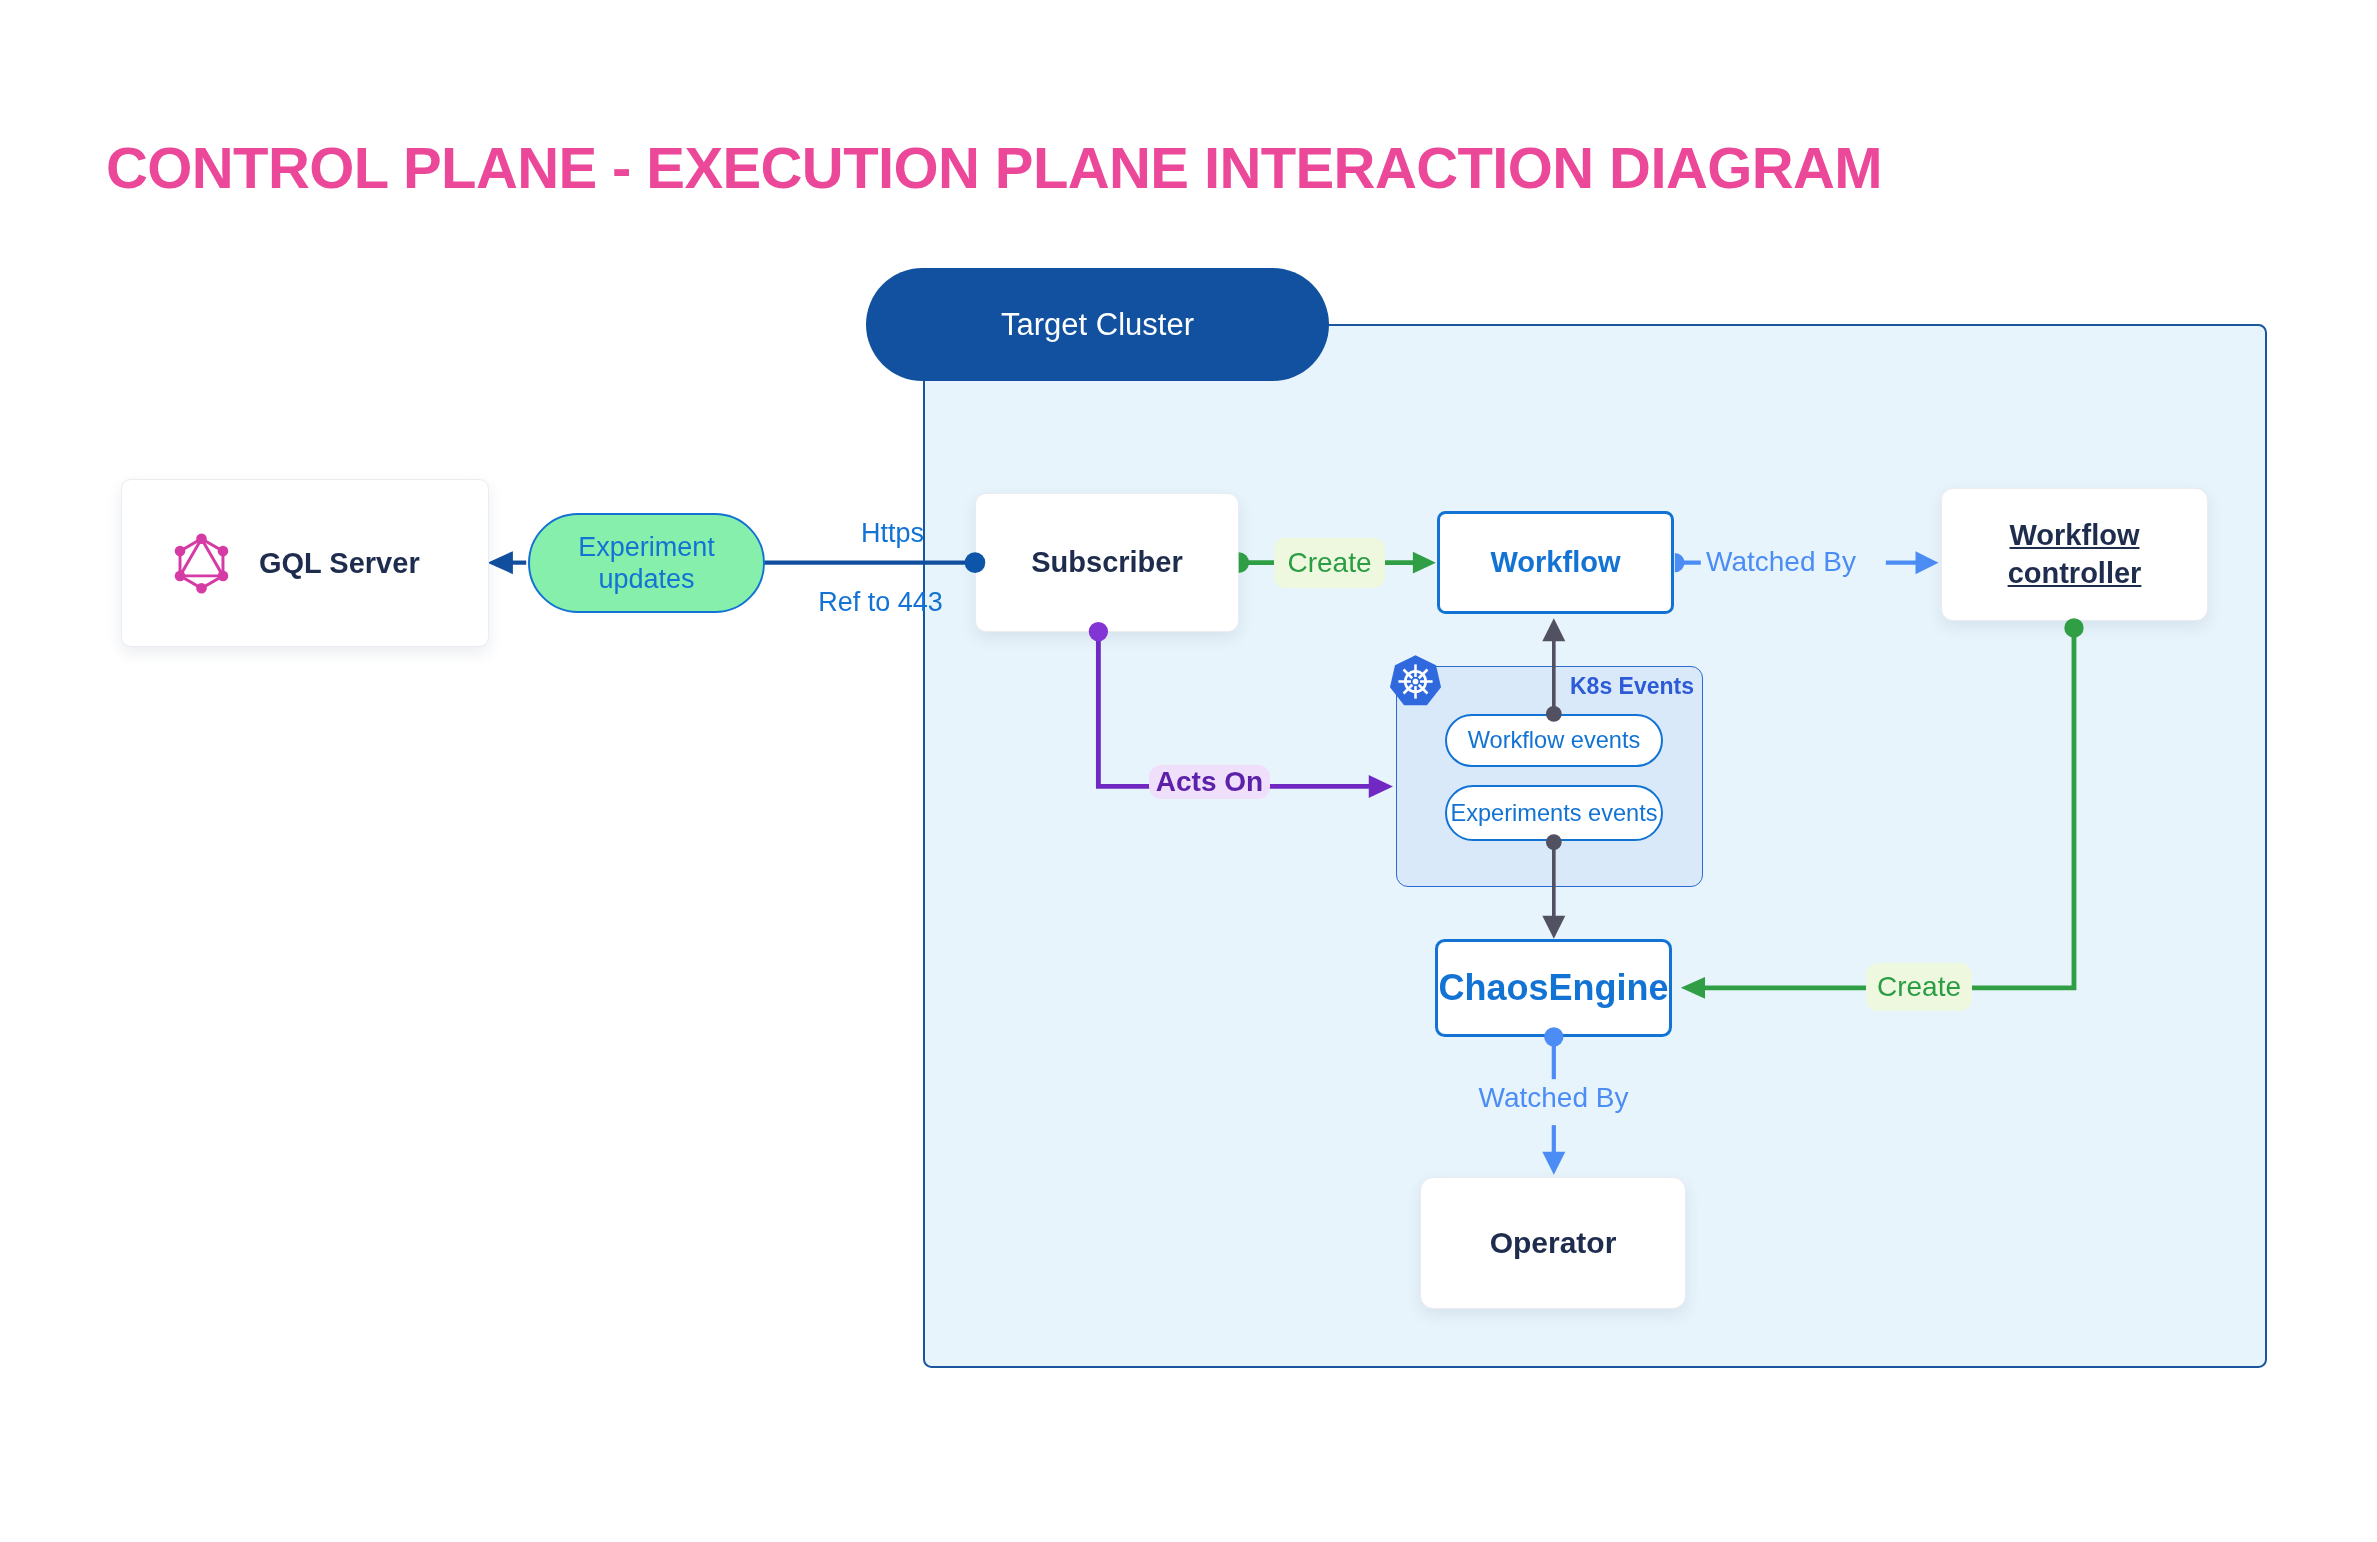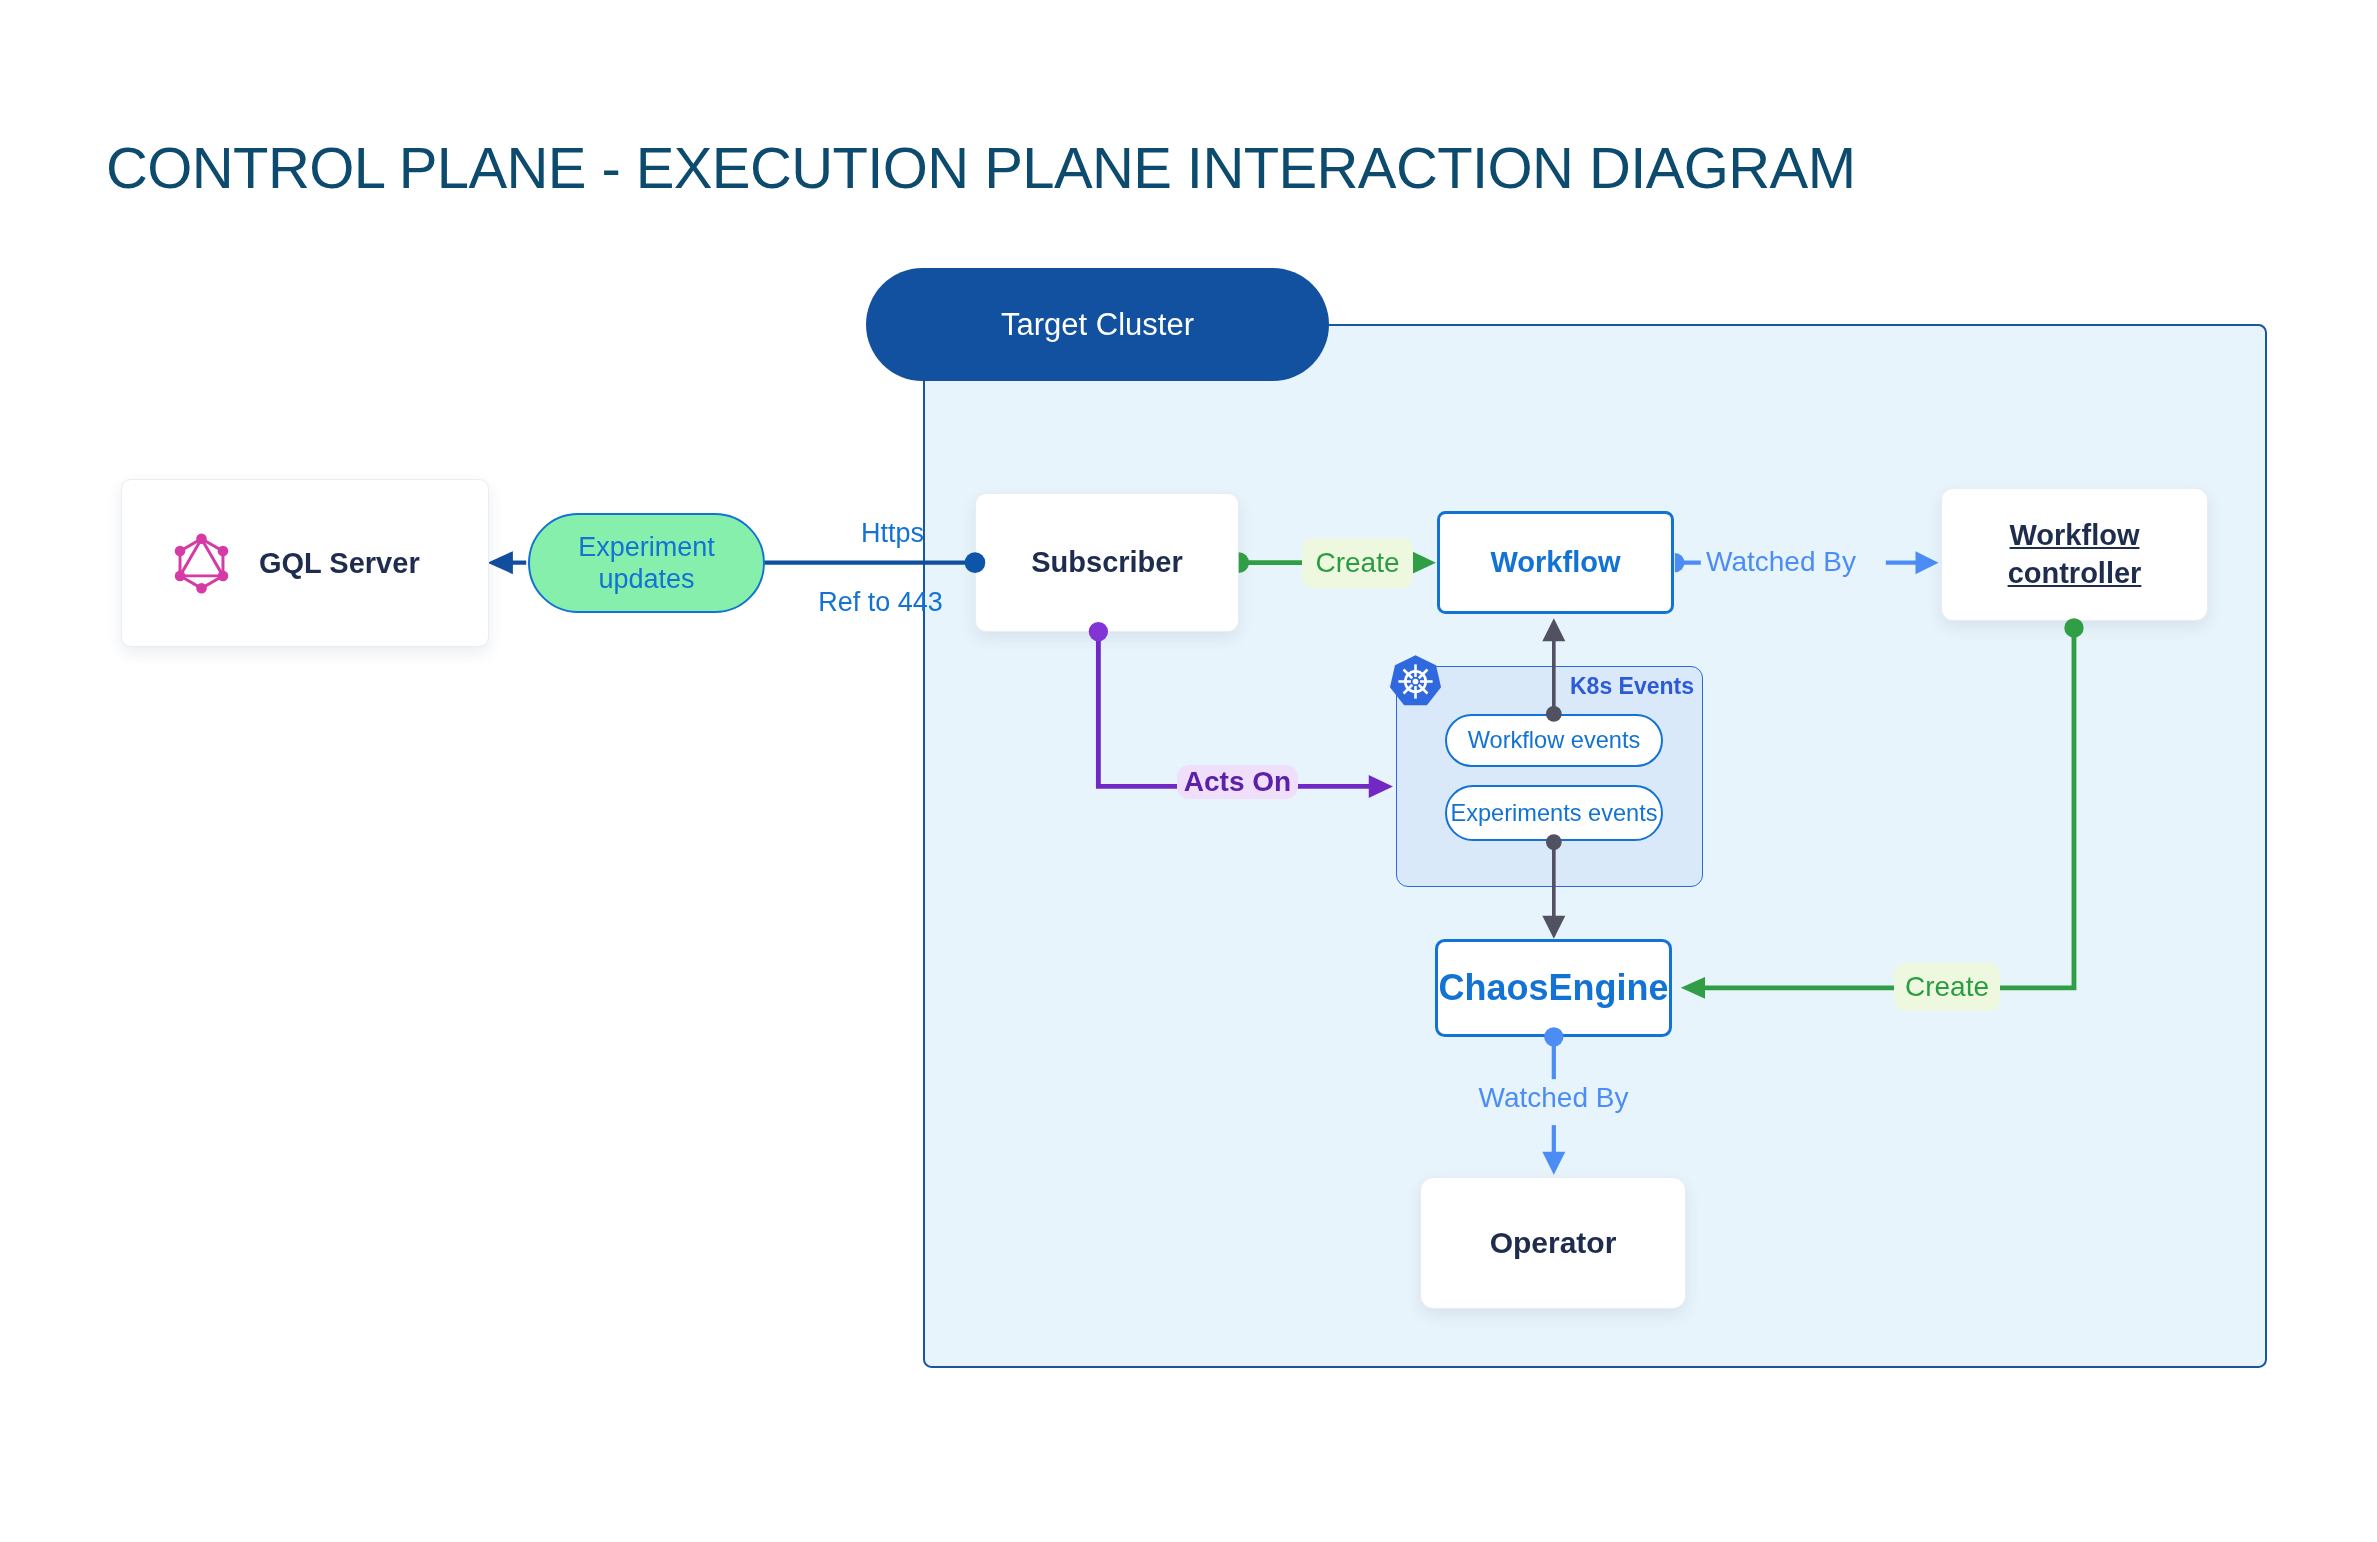--- a/index.html
+++ b/index.html
@@ -6,21 +6,21 @@
     --navy:#1e2c4e; --blue:#1273d4; --darkblue:#114f9e; --clusterpill:#11519f;
     --clusterfill:#e8f4fb; --clusterborder:#1a56a0; --k8sfill:#d9e9fa; --k8sborder:#2d6ad4;
     --k8slabel:#2d5bd8; --green:#2f9e44; --greentext:#2a9d43; --greenbg:#eef8df;
     --lightblue:#4b8cf5; --purple:#7229c4; --purpletext:#5d20a8; --purplebg:#efdffb;
     --slate:#515161; --pink:#d63aa5; --k8sblue:#3069de; --dotblue:#0d55a8; --dotpurple:#8234d4;
   }
   *{margin:0;padding:0;box-sizing:border-box;}
   html,body{width:2377px;height:1542px;background:#ffffff;font-family:"Liberation Sans",sans-serif;}
   body{position:relative;overflow:hidden;}
   .abs{position:absolute;}
-  .title{left:106px;top:134px;font-size:58px;font-weight:400;letter-spacing:-0.6px;color:#0c4a6e;white-space:nowrap;}
+  .title{left:106px;top:134px;font-size:58px;font-weight:700;letter-spacing:-0.6px;color:#ec4899;white-space:nowrap;}
   .cluster-box{left:923px;top:324px;width:1344px;height:1044px;background:var(--clusterfill);
     border:2.4px solid var(--clusterborder);border-radius:8.5px;}
   .target-pill{left:866px;top:268px;width:463px;height:113px;border-radius:57px;background:var(--clusterpill);
     color:#ffffff;font-size:31px;font-weight:500;display:flex;align-items:center;justify-content:center;}
   .card{background:#ffffff;border:0.6px solid #ebebf2;border-radius:11px;
     box-shadow:0 6px 15.7px rgba(25,50,100,0.09);display:flex;align-items:center;justify-content:center;
     color:var(--navy);font-weight:700;}
   .gql-card{left:121px;top:479px;width:368px;height:168px;justify-content:flex-start;padding-left:50px;gap:28px;font-size:29px;border-radius:9.7px;}
   .oval{left:528px;top:513px;width:237px;height:100px;background:#86efac;border:2.4px solid var(--blue);
     border-radius:54px;color:var(--blue);font-size:27px;font-weight:500;display:flex;align-items:center;
@@ -35,21 +35,21 @@
   .k8s-label{left:1549px;top:673px;width:145px;text-align:right;font-size:23px;font-weight:700;color:var(--k8slabel);}
   .epill{background:#ffffff;border:2.4px solid var(--blue);color:var(--blue);font-size:23.6px;font-weight:500;
     display:flex;align-items:center;justify-content:center;}
   .pill1{left:1445px;top:714px;width:218px;height:53px;border-radius:27px;}
   .pill2{left:1445px;top:785px;width:218px;height:56px;border-radius:28px;}
   .chaos{left:1435px;top:939px;width:237px;height:98px;border-radius:9.7px;font-size:36px;}
   .operator{left:1420px;top:1177px;width:266px;height:132px;font-size:30px;border-radius:13.3px;}
   .edge-label{font-size:27px;font-weight:500;color:var(--blue);}
   .https{left:768px;top:518px;width:156px;text-align:right;}
   .ref{left:805px;top:587px;width:151px;text-align:center;}
-  .lbl-pill{display:flex;align-items:center;justify-content:center;font-size:28px;font-weight:500;margin-left:28px;}
+  .lbl-pill{display:flex;align-items:center;justify-content:center;font-size:28px;font-weight:500;}
   .create1{left:1274px;top:538px;width:111px;height:50px;border-radius:11px;background:var(--greenbg);color:var(--greentext);}
   .create2{left:1866px;top:963px;width:106px;height:48px;border-radius:12px;background:var(--greenbg);color:var(--greentext);}
   .actson{left:1149px;top:765px;width:121px;height:34px;border-radius:12px;background:var(--purplebg);color:var(--purpletext);font-weight:600;}
   .watched{font-size:28px;font-weight:500;color:var(--lightblue);white-space:nowrap;}
   .watched1{left:1706px;top:546px;width:173px;}
   .watched2{left:1469px;top:1082px;width:169px;text-align:center;}
   svg.layer{left:0;top:0;width:2377px;height:1542px;pointer-events:none;}
 </style>
 </head>
 <body>

